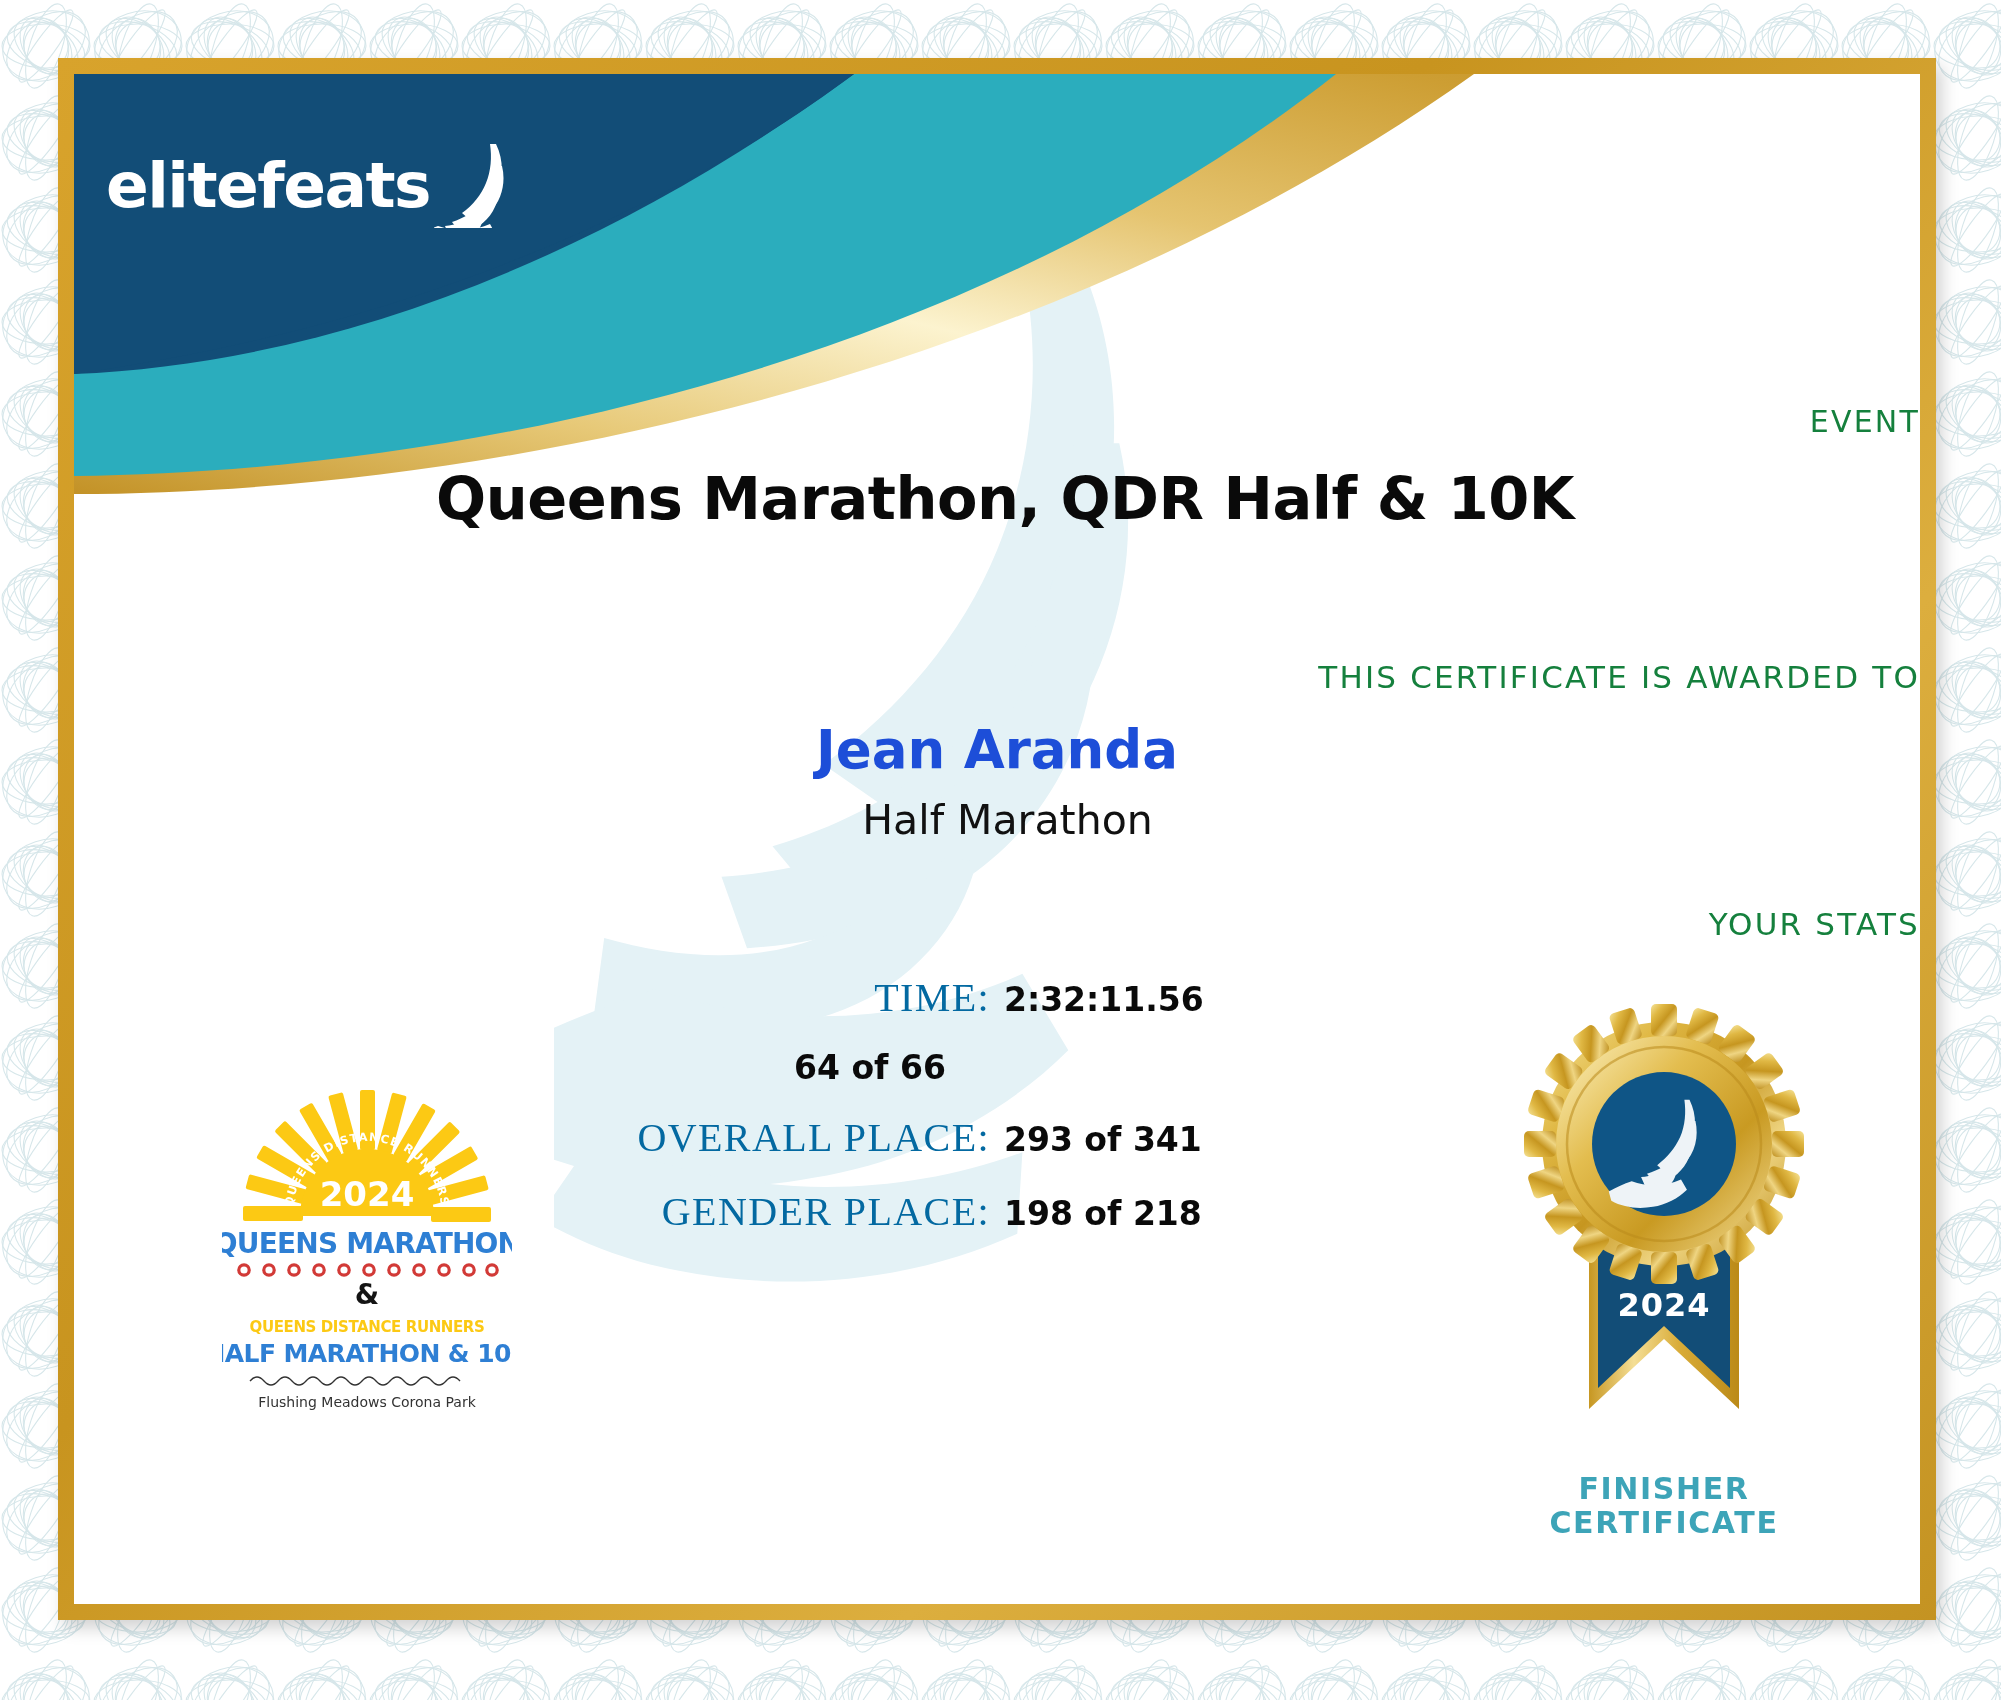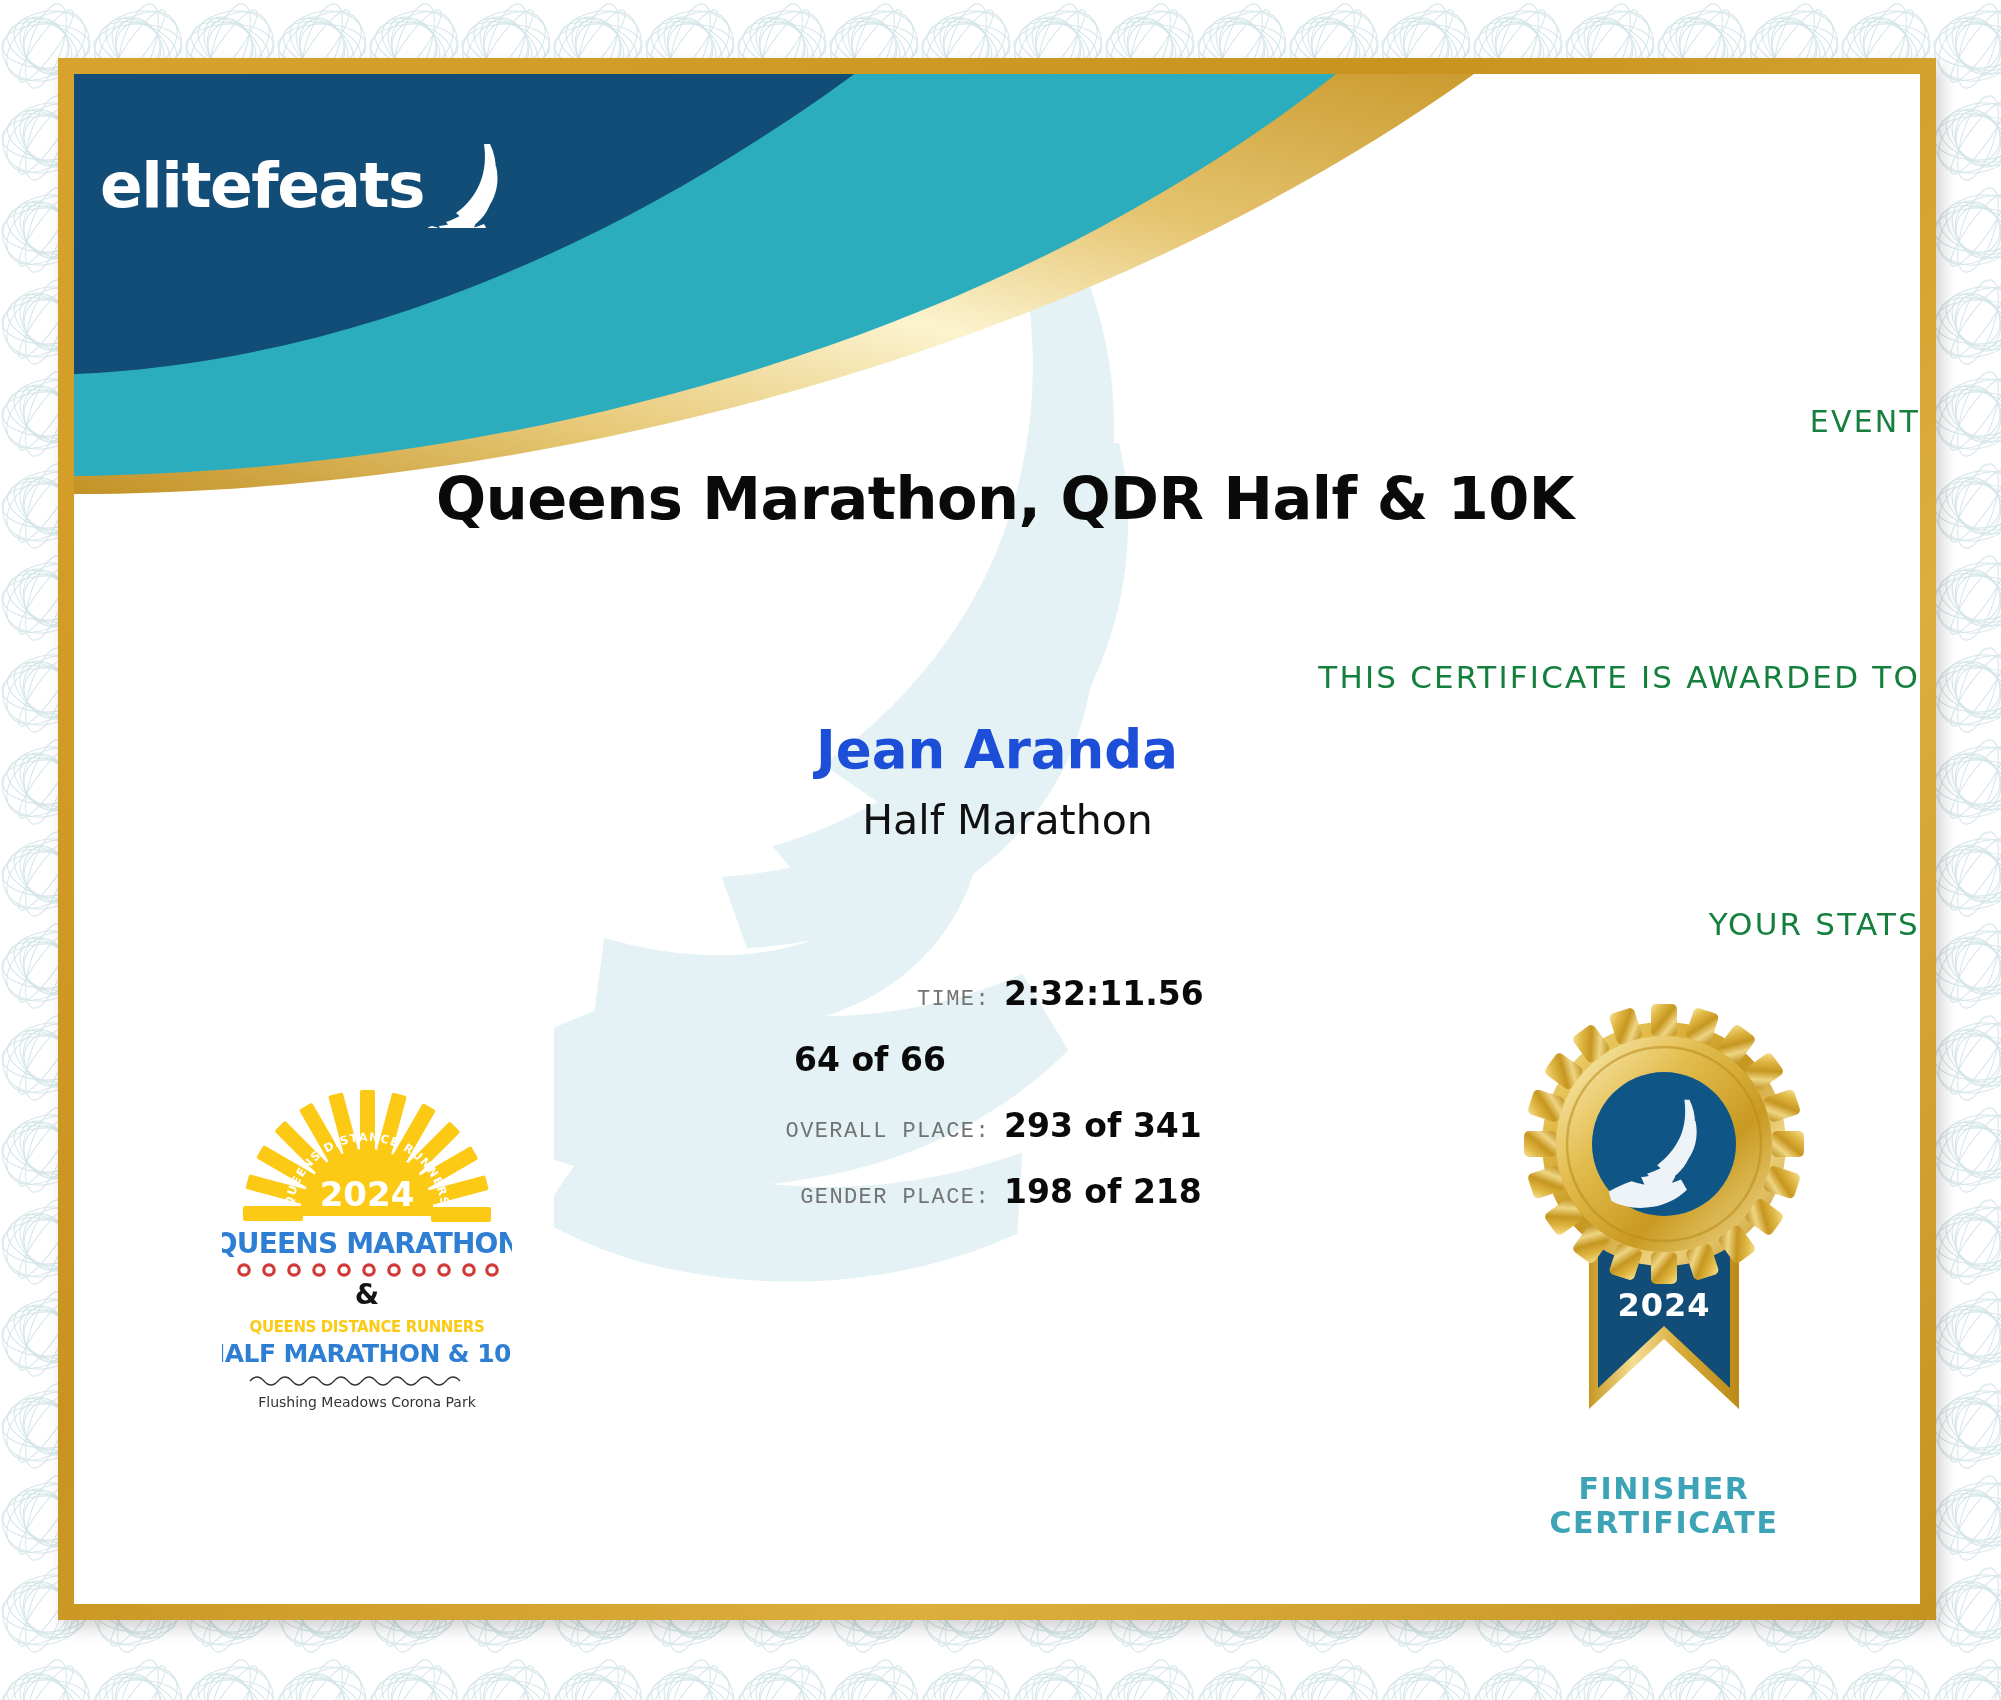--- a/index.html
+++ b/index.html
@@ -68,21 +68,21 @@
     top: 120px;
     width: 900px;
     height: 1100px;
     opacity: 1;
     pointer-events: none;
   }
 
   
   #brand {
     position: absolute;
-    left: 26px;
+    left: 32px;
     top: 68px;
     display: flex;
     align-items: center;
     gap: 4px;
     z-index: 5;
   }
   #brand-word {
     font-family: "DejaVu Sans", sans-serif;
     font-size: 63px;
     font-weight: 700;
@@ -170,23 +170,23 @@
     width: 1846px;
     z-index: 4;
   }
   .stat-row {
     display: flex;
     justify-content: center;
     align-items: baseline;
     margin-bottom: 27px;
   }
   .stat-key {
-    font-family: Liberation Mono, monospace;
-    font-size: 22px;
-    color: #737373;
+    font-family: Liberation Serif, serif;
+    font-size: 40px;
+    color: #0369a1;
     letter-spacing: 1.4px;
     text-align: right;
     width: 420px;
     white-space: nowrap;
   }
   .stat-val {
     font-family: "DejaVu Sans", sans-serif;
     font-size: 33px;
     font-weight: 700;
     color: #0a0a0a;

